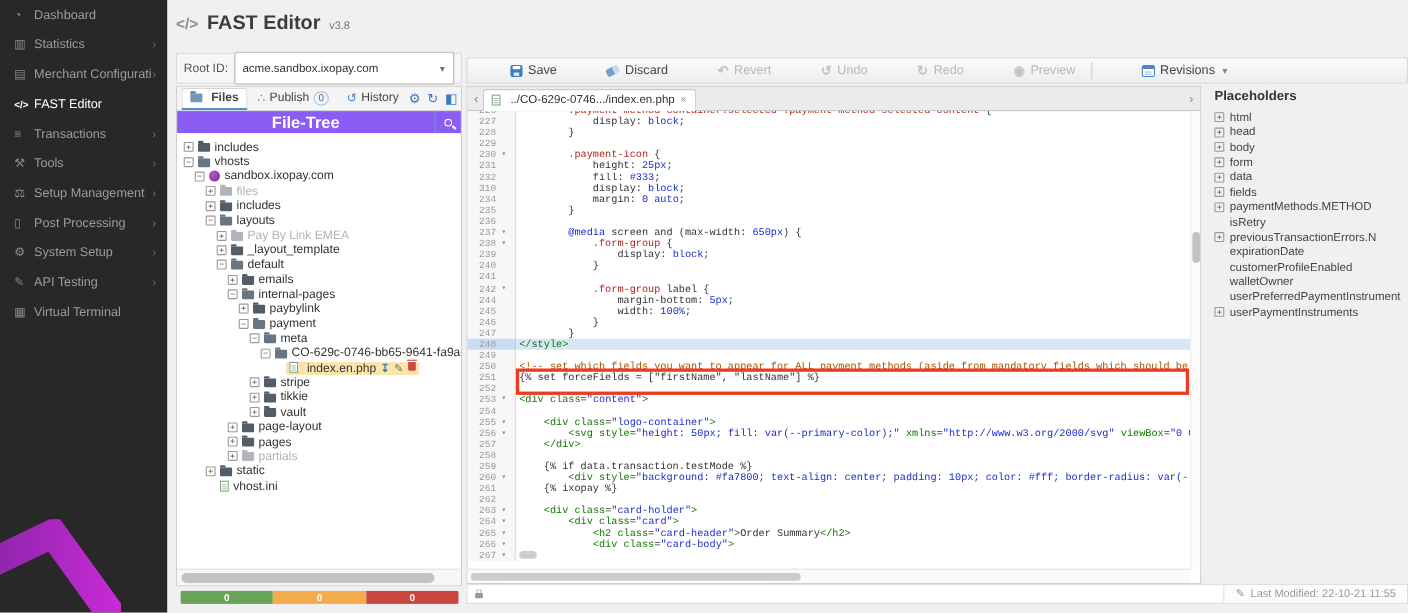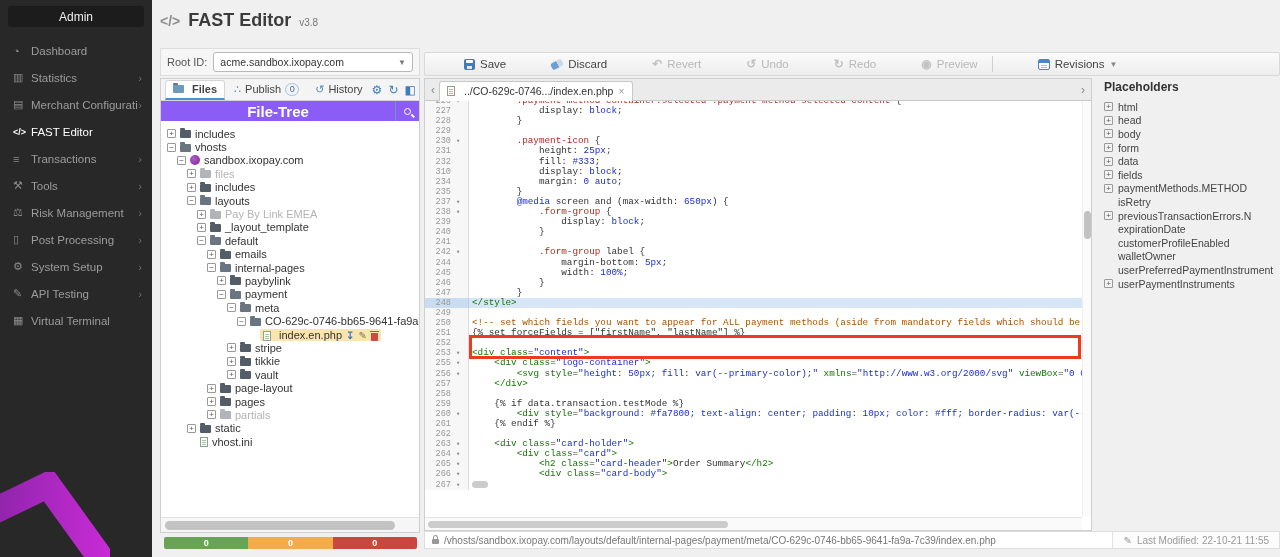--- a/index.html
+++ b/index.html
@@ -21,21 +21,21 @@
   
   #page-header { position:absolute; left:160px; top:10px; display:flex; align-items:baseline; gap:8px; }
   #page-header .hicon { color:#8c8c8c; font-weight:bold; font-size:14px; }
   #page-header .htitle { font-size:18px; font-weight:bold; color:#3c3c3c; }
   #page-header .hver { font-size:10px; color:#777; }
 
   
   #rootid-row { position:absolute; left:160px; top:48px; width:260px; height:28px; background:#f6f6f6;
                 border:1px solid #ddd; display:flex; align-items:center; padding:0 6px; gap:6px; }
   #rootid-row .rlabel { font-size:11px; color:#555; white-space:nowrap; }
-  #rootid-select { flex:1; height:20px; background:#fff; border:1px solid #b9b9b9; border-radius:3px;
+  #rootid-select { flex:1; height:30px; background:#fff; border:1px solid #b9b9b9; border-radius:3px;
                    display:flex; align-items:center; padding:0 6px; font-size:10.5px; color:#333; }
   #rootid-select .caret { margin-left:auto; color:#777; font-size:8px; }
 
   
   #toolbar { position:absolute; left:424px; top:52px; width:856px; height:24px;
              background:linear-gradient(#fbfbfb,#ededed); border:1px solid #d9d9d9; border-radius:2px;
              display:flex; align-items:center; padding:0 8px; gap:14px; }
   .tbtn { display:flex; align-items:center; gap:5px; font-size:11.5px; color:#444; cursor:pointer;padding-left:31px; }
   .tbtn.disabled { color:#b8b8b8; cursor:default; }
   .tbtn .tglyph { font-size:12px; color:#4d86c2; font-weight:bold; }
@@ -72,21 +72,21 @@
   .trow.muted { color:#b3b3b3; }
   .trow.muted .fi { opacity:.45; }
   .fi { flex:none; margin-right:4px; }
   .fi.folder, .fi.folder-open { width:11px; height:8px; background:#535d68; border-radius:1px; position:relative; margin-top:1px; }
   .fi.folder::before, .fi.folder-open::before { content:''; position:absolute; top:-2px; left:0; width:5px; height:2px; background:#535d68; border-radius:1px 1px 0 0; }
   .fi.folder-open { background:#6a7582; }
   .fi.folder-open::before { background:#6a7582; }
   .fi.globe { width:10px; height:10px; border-radius:50%; background:radial-gradient(circle at 35% 35%, #b05cc6, #7b2496); }
   .fi.file { width:8px; height:10px; background:#fff; border:1px solid #8fa08f; position:relative; }
   .fi.file::before { content:''; position:absolute; left:1px; right:1px; top:2px; height:1px; background:#9c9; box-shadow:0 2px 0 #9c9, 0 4px 0 #9c9; }
-  .trow.selected .tsel { background:#fbe5ae; border-radius:2px; padding:0 3px; display:flex; align-items:flex-end; gap:4px; }
+  .trow.selected .tsel { background:#fbe5ae; border-radius:2px; padding:0 3px; display:flex; align-items:flex-start; gap:4px; }
   .trow .alabel {}
   .ta { font-size:10px; cursor:pointer; }
   .ta.download { color:#3e7cbe; font-weight:bold; }
   .ta.edit { color:#7a7a5a; }
   .ic-trash { width:7px; height:8px; background:#cc4b42; border-radius:0 0 1px 1px; position:relative; display:inline-block; }
   .ic-trash::before { content:''; position:absolute; top:-2px; left:-1px; right:-1px; height:1.5px; background:#cc4b42; }
   #tree-hscroll { position:absolute; bottom:0; left:0; right:0; height:15px; background:#f6f6f6; border-top:1px solid #e2e2e2; }
   #tree-hscroll .thumb { position:absolute; left:4px; top:3px; width:230px; height:9px; background:#c3c3c3; border-radius:5px; }
 
   
@@ -132,21 +132,20 @@
                display:flex; align-items:center; font-size:10px; color:#777; }
   #statusbar .spath { flex:1; display:flex; align-items:center; gap:5px; padding-left:7px; overflow:hidden; white-space:nowrap; }
   #statusbar .smod { border-left:1px solid #e2e2e2; height:100%; display:flex; align-items:center; gap:5px; padding:0 10px; color:#999; background:#fcfcfc; white-space:nowrap; }
   .ic-lock { width:7px; height:5px; background:#999; border-radius:1px; position:relative; margin-top:3px; flex:none; }
   .ic-lock::before { content:''; position:absolute; top:-4px; left:1px; width:3px; height:4px; border:1.5px solid #999; border-bottom:none; border-radius:3px 3px 0 0; }
 </style>
 </head>
 <body>
 
 <div id="sidebar">
-  <div class="admin-btn">Admin</div>
   <div id="nav-list">
       <div class="nav-item">
         <span class="nico">◔</span>
         <span class="nlabel">Dashboard</span>
       </div>
       <div class="nav-item">
         <span class="nico">▥</span>
         <span class="nlabel">Statistics</span>
         <span class="nchev">›</span>
       </div>
@@ -164,21 +163,21 @@
         <span class="nlabel">Transactions</span>
         <span class="nchev">›</span>
       </div>
       <div class="nav-item">
         <span class="nico">⚒</span>
         <span class="nlabel">Tools</span>
         <span class="nchev">›</span>
       </div>
       <div class="nav-item">
         <span class="nico">⚖</span>
-        <span class="nlabel">Risk Management</span>
+        <span class="nlabel">Setup Management</span>
         <span class="nchev">›</span>
       </div>
       <div class="nav-item">
         <span class="nico">▯</span>
         <span class="nlabel">Post Processing</span>
         <span class="nchev">›</span>
       </div>
       <div class="nav-item">
         <span class="nico">⚙</span>
         <span class="nlabel">System Setup</span>
@@ -432,43 +431,45 @@
         <div class="cl"><span class="gut"><span class="ln">226</span><span class="fold">▾</span></span><span class="ct"><span class="tk-sel">        .payment-method-container.selected .payment-method-selected-content</span><span class="tk-pln"> {</span></span></div>
         <div class="cl"><span class="gut"><span class="ln">227</span><span class="fold"></span></span><span class="ct"><span class="tk-pln">            display: </span><span class="tk-val">block</span><span class="tk-pln">;</span></span></div>
         <div class="cl"><span class="gut"><span class="ln">228</span><span class="fold"></span></span><span class="ct"><span class="tk-pln">        }</span></span></div>
         <div class="cl"><span class="gut"><span class="ln">229</span><span class="fold"></span></span><span class="ct"></span></div>
         <div class="cl"><span class="gut"><span class="ln">230</span><span class="fold">▾</span></span><span class="ct"><span class="tk-sel">        .payment-icon</span><span class="tk-pln"> {</span></span></div>
         <div class="cl"><span class="gut"><span class="ln">231</span><span class="fold"></span></span><span class="ct"><span class="tk-pln">            height: </span><span class="tk-val">25px</span><span class="tk-pln">;</span></span></div>
         <div class="cl"><span class="gut"><span class="ln">232</span><span class="fold"></span></span><span class="ct"><span class="tk-pln">            fill: </span><span class="tk-val">#333</span><span class="tk-pln">;</span></span></div>
         <div class="cl"><span class="gut"><span class="ln">310</span><span class="fold"></span></span><span class="ct"><span class="tk-pln">            display: </span><span class="tk-val">block</span><span class="tk-pln">;</span></span></div>
         <div class="cl"><span class="gut"><span class="ln">234</span><span class="fold"></span></span><span class="ct"><span class="tk-pln">            margin: </span><span class="tk-val">0 auto</span><span class="tk-pln">;</span></span></div>
         <div class="cl"><span class="gut"><span class="ln">235</span><span class="fold"></span></span><span class="ct"><span class="tk-pln">        }</span></span></div>
+        <div class="cl"><span class="gut"><span class="ln">236</span><span class="fold"></span></span><span class="ct"></span></div>
         <div class="cl"><span class="gut"><span class="ln">237</span><span class="fold">▾</span></span><span class="ct"><span class="tk-val">        @media</span><span class="tk-pln"> screen and (max-width: </span><span class="tk-val">650px</span><span class="tk-pln">) {</span></span></div>
         <div class="cl"><span class="gut"><span class="ln">238</span><span class="fold">▾</span></span><span class="ct"><span class="tk-sel">            .form-group</span><span class="tk-pln"> {</span></span></div>
         <div class="cl"><span class="gut"><span class="ln">239</span><span class="fold"></span></span><span class="ct"><span class="tk-pln">                display: </span><span class="tk-val">block</span><span class="tk-pln">;</span></span></div>
         <div class="cl"><span class="gut"><span class="ln">240</span><span class="fold"></span></span><span class="ct"><span class="tk-pln">            }</span></span></div>
         <div class="cl"><span class="gut"><span class="ln">241</span><span class="fold"></span></span><span class="ct"></span></div>
         <div class="cl"><span class="gut"><span class="ln">242</span><span class="fold">▾</span></span><span class="ct"><span class="tk-sel">            .form-group</span><span class="tk-pln"> label {</span></span></div>
         <div class="cl"><span class="gut"><span class="ln">244</span><span class="fold"></span></span><span class="ct"><span class="tk-pln">                margin-bottom: </span><span class="tk-val">5px</span><span class="tk-pln">;</span></span></div>
         <div class="cl"><span class="gut"><span class="ln">245</span><span class="fold"></span></span><span class="ct"><span class="tk-pln">                width: </span><span class="tk-val">100%</span><span class="tk-pln">;</span></span></div>
         <div class="cl"><span class="gut"><span class="ln">246</span><span class="fold"></span></span><span class="ct"><span class="tk-pln">            }</span></span></div>
         <div class="cl"><span class="gut"><span class="ln">247</span><span class="fold"></span></span><span class="ct"><span class="tk-pln">        }</span></span></div>
         <div class="cl active"><span class="gut"><span class="ln">248</span><span class="fold"></span></span><span class="ct"><span class="tk-tag">&lt;/style&gt;</span></span></div>
         <div class="cl"><span class="gut"><span class="ln">249</span><span class="fold"></span></span><span class="ct"></span></div>
         <div class="cl"><span class="gut"><span class="ln">250</span><span class="fold"></span></span><span class="ct"><span class="tk-com">&lt;!-- set which fields you want to appear for ALL payment methods (aside from mandatory fields which should be defined on e</span></span></div>
         <div class="cl"><span class="gut"><span class="ln">251</span><span class="fold"></span></span><span class="ct"><span class="tk-pln">{% set forceFields = ["firstName", "lastName"] %}</span></span></div>
         <div class="cl"><span class="gut"><span class="ln">252</span><span class="fold"></span></span><span class="ct"></span></div>
         <div class="cl"><span class="gut"><span class="ln">253</span><span class="fold">▾</span></span><span class="ct"><span class="tk-tag">&lt;div</span><span class="tk-pln"> </span><span class="tk-tag">class</span><span class="tk-pln">=</span><span class="tk-str">"content"</span><span class="tk-tag">&gt;</span></span></div>
+        <div class="cl"><span class="gut"><span class="ln">254</span><span class="fold"></span></span><span class="ct"></span></div>
         <div class="cl"><span class="gut"><span class="ln">255</span><span class="fold">▾</span></span><span class="ct"><span class="tk-pln">    </span><span class="tk-tag">&lt;div</span><span class="tk-pln"> </span><span class="tk-tag">class</span><span class="tk-pln">=</span><span class="tk-str">"logo-container"</span><span class="tk-tag">&gt;</span></span></div>
         <div class="cl"><span class="gut"><span class="ln">256</span><span class="fold">▾</span></span><span class="ct"><span class="tk-pln">        </span><span class="tk-tag">&lt;svg</span><span class="tk-pln"> </span><span class="tk-tag">style</span><span class="tk-pln">=</span><span class="tk-str">"height: 50px; fill: var(--primary-color);"</span><span class="tk-pln"> </span><span class="tk-tag">xmlns</span><span class="tk-pln">=</span><span class="tk-str">"http://www.w3.org/2000/svg"</span><span class="tk-pln"> </span><span class="tk-tag">viewBox</span><span class="tk-pln">=</span><span class="tk-str">"0 0 512 512"</span></span></div>
         <div class="cl"><span class="gut"><span class="ln">257</span><span class="fold"></span></span><span class="ct"><span class="tk-pln">    </span><span class="tk-tag">&lt;/div&gt;</span></span></div>
         <div class="cl"><span class="gut"><span class="ln">258</span><span class="fold"></span></span><span class="ct"></span></div>
         <div class="cl"><span class="gut"><span class="ln">259</span><span class="fold"></span></span><span class="ct"><span class="tk-pln">    {% if data.transaction.testMode %}</span></span></div>
         <div class="cl"><span class="gut"><span class="ln">260</span><span class="fold">▾</span></span><span class="ct"><span class="tk-pln">        </span><span class="tk-tag">&lt;div</span><span class="tk-pln"> </span><span class="tk-tag">style</span><span class="tk-pln">=</span><span class="tk-str">"background: #fa7800; text-align: center; padding: 10px; color: #fff; border-radius: var(--border-radiu</span></span></div>
-        <div class="cl"><span class="gut"><span class="ln">261</span><span class="fold"></span></span><span class="ct"><span class="tk-pln">    {% endif %}</span></span></div>
+        <div class="cl"><span class="gut"><span class="ln">261</span><span class="fold"></span></span><span class="ct"><span class="tk-pln">    {% ixopay %}</span></span></div>
         <div class="cl"><span class="gut"><span class="ln">262</span><span class="fold"></span></span><span class="ct"></span></div>
         <div class="cl"><span class="gut"><span class="ln">263</span><span class="fold">▾</span></span><span class="ct"><span class="tk-pln">    </span><span class="tk-tag">&lt;div</span><span class="tk-pln"> </span><span class="tk-tag">class</span><span class="tk-pln">=</span><span class="tk-str">"card-holder"</span><span class="tk-tag">&gt;</span></span></div>
         <div class="cl"><span class="gut"><span class="ln">264</span><span class="fold">▾</span></span><span class="ct"><span class="tk-pln">        </span><span class="tk-tag">&lt;div</span><span class="tk-pln"> </span><span class="tk-tag">class</span><span class="tk-pln">=</span><span class="tk-str">"card"</span><span class="tk-tag">&gt;</span></span></div>
         <div class="cl"><span class="gut"><span class="ln">265</span><span class="fold">▾</span></span><span class="ct"><span class="tk-pln">            </span><span class="tk-tag">&lt;h2</span><span class="tk-pln"> </span><span class="tk-tag">class</span><span class="tk-pln">=</span><span class="tk-str">"card-header"</span><span class="tk-tag">&gt;</span><span class="tk-pln">Order Summary</span><span class="tk-tag">&lt;/h2&gt;</span></span></div>
         <div class="cl"><span class="gut"><span class="ln">266</span><span class="fold">▾</span></span><span class="ct"><span class="tk-pln">            </span><span class="tk-tag">&lt;div</span><span class="tk-pln"> </span><span class="tk-tag">class</span><span class="tk-pln">=</span><span class="tk-str">"card-body"</span><span class="tk-tag">&gt;</span></span></div>
         <div class="cl"><span class="gut"><span class="ln">267</span><span class="fold">▾</span></span><span class="ct"><span class="fold-widget"></span></span></div>
         <div id="red-box" style="top: 239px; height: 24px;"></div>
       </div>
   </div>
   <div id="edit-hscroll">
@@ -537,19 +538,18 @@
       <div class="prow">
         <span class="pexp">+</span>
         <span>userPaymentInstruments</span>
       </div>
     </div>
 </div>
 
 <div id="statusbar">
   <div class="spath">
     <span class="ic-lock"></span>
-    <span>/vhosts/sandbox.ixopay.com/layouts/default/internal-pages/payment/meta/CO-629c-0746-bb65-9641-fa9a-7c39/index.en.php</span>
   </div>
   <div class="smod">
     <span>✎</span>
     <span>Last Modified: 22-10-21 11:55</span>
   </div>
 </div>
 
 </body></html>

